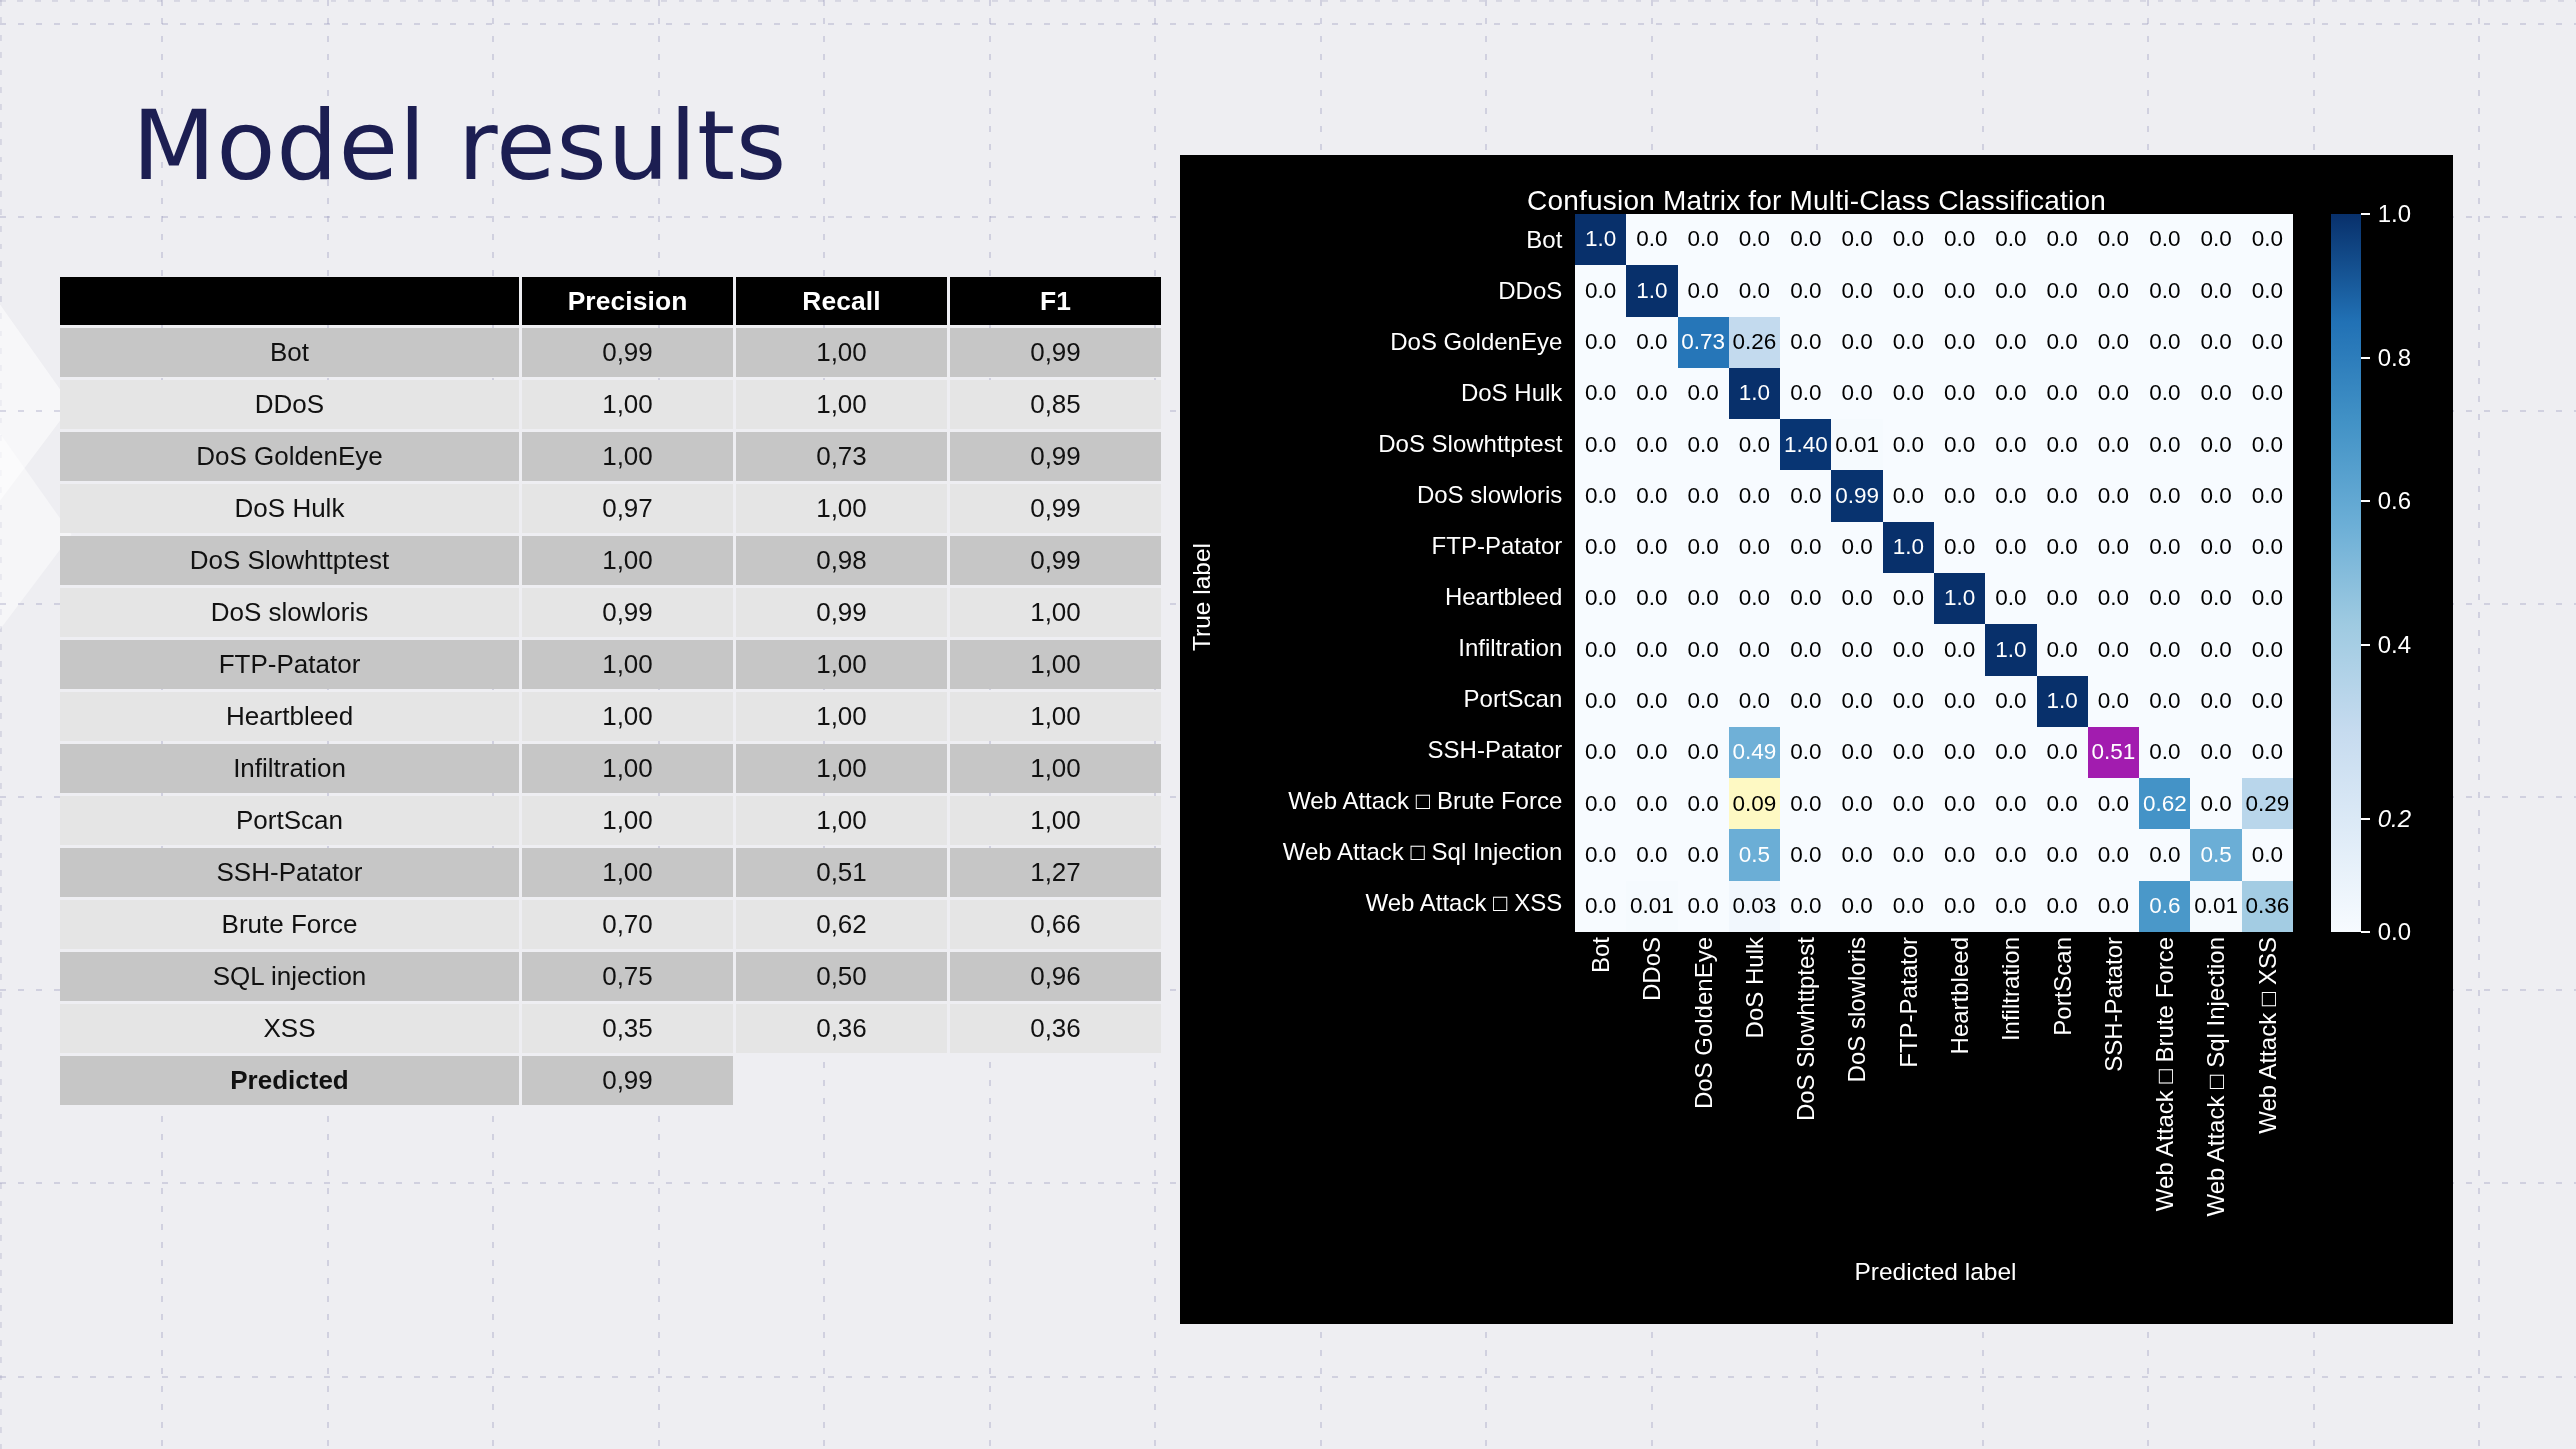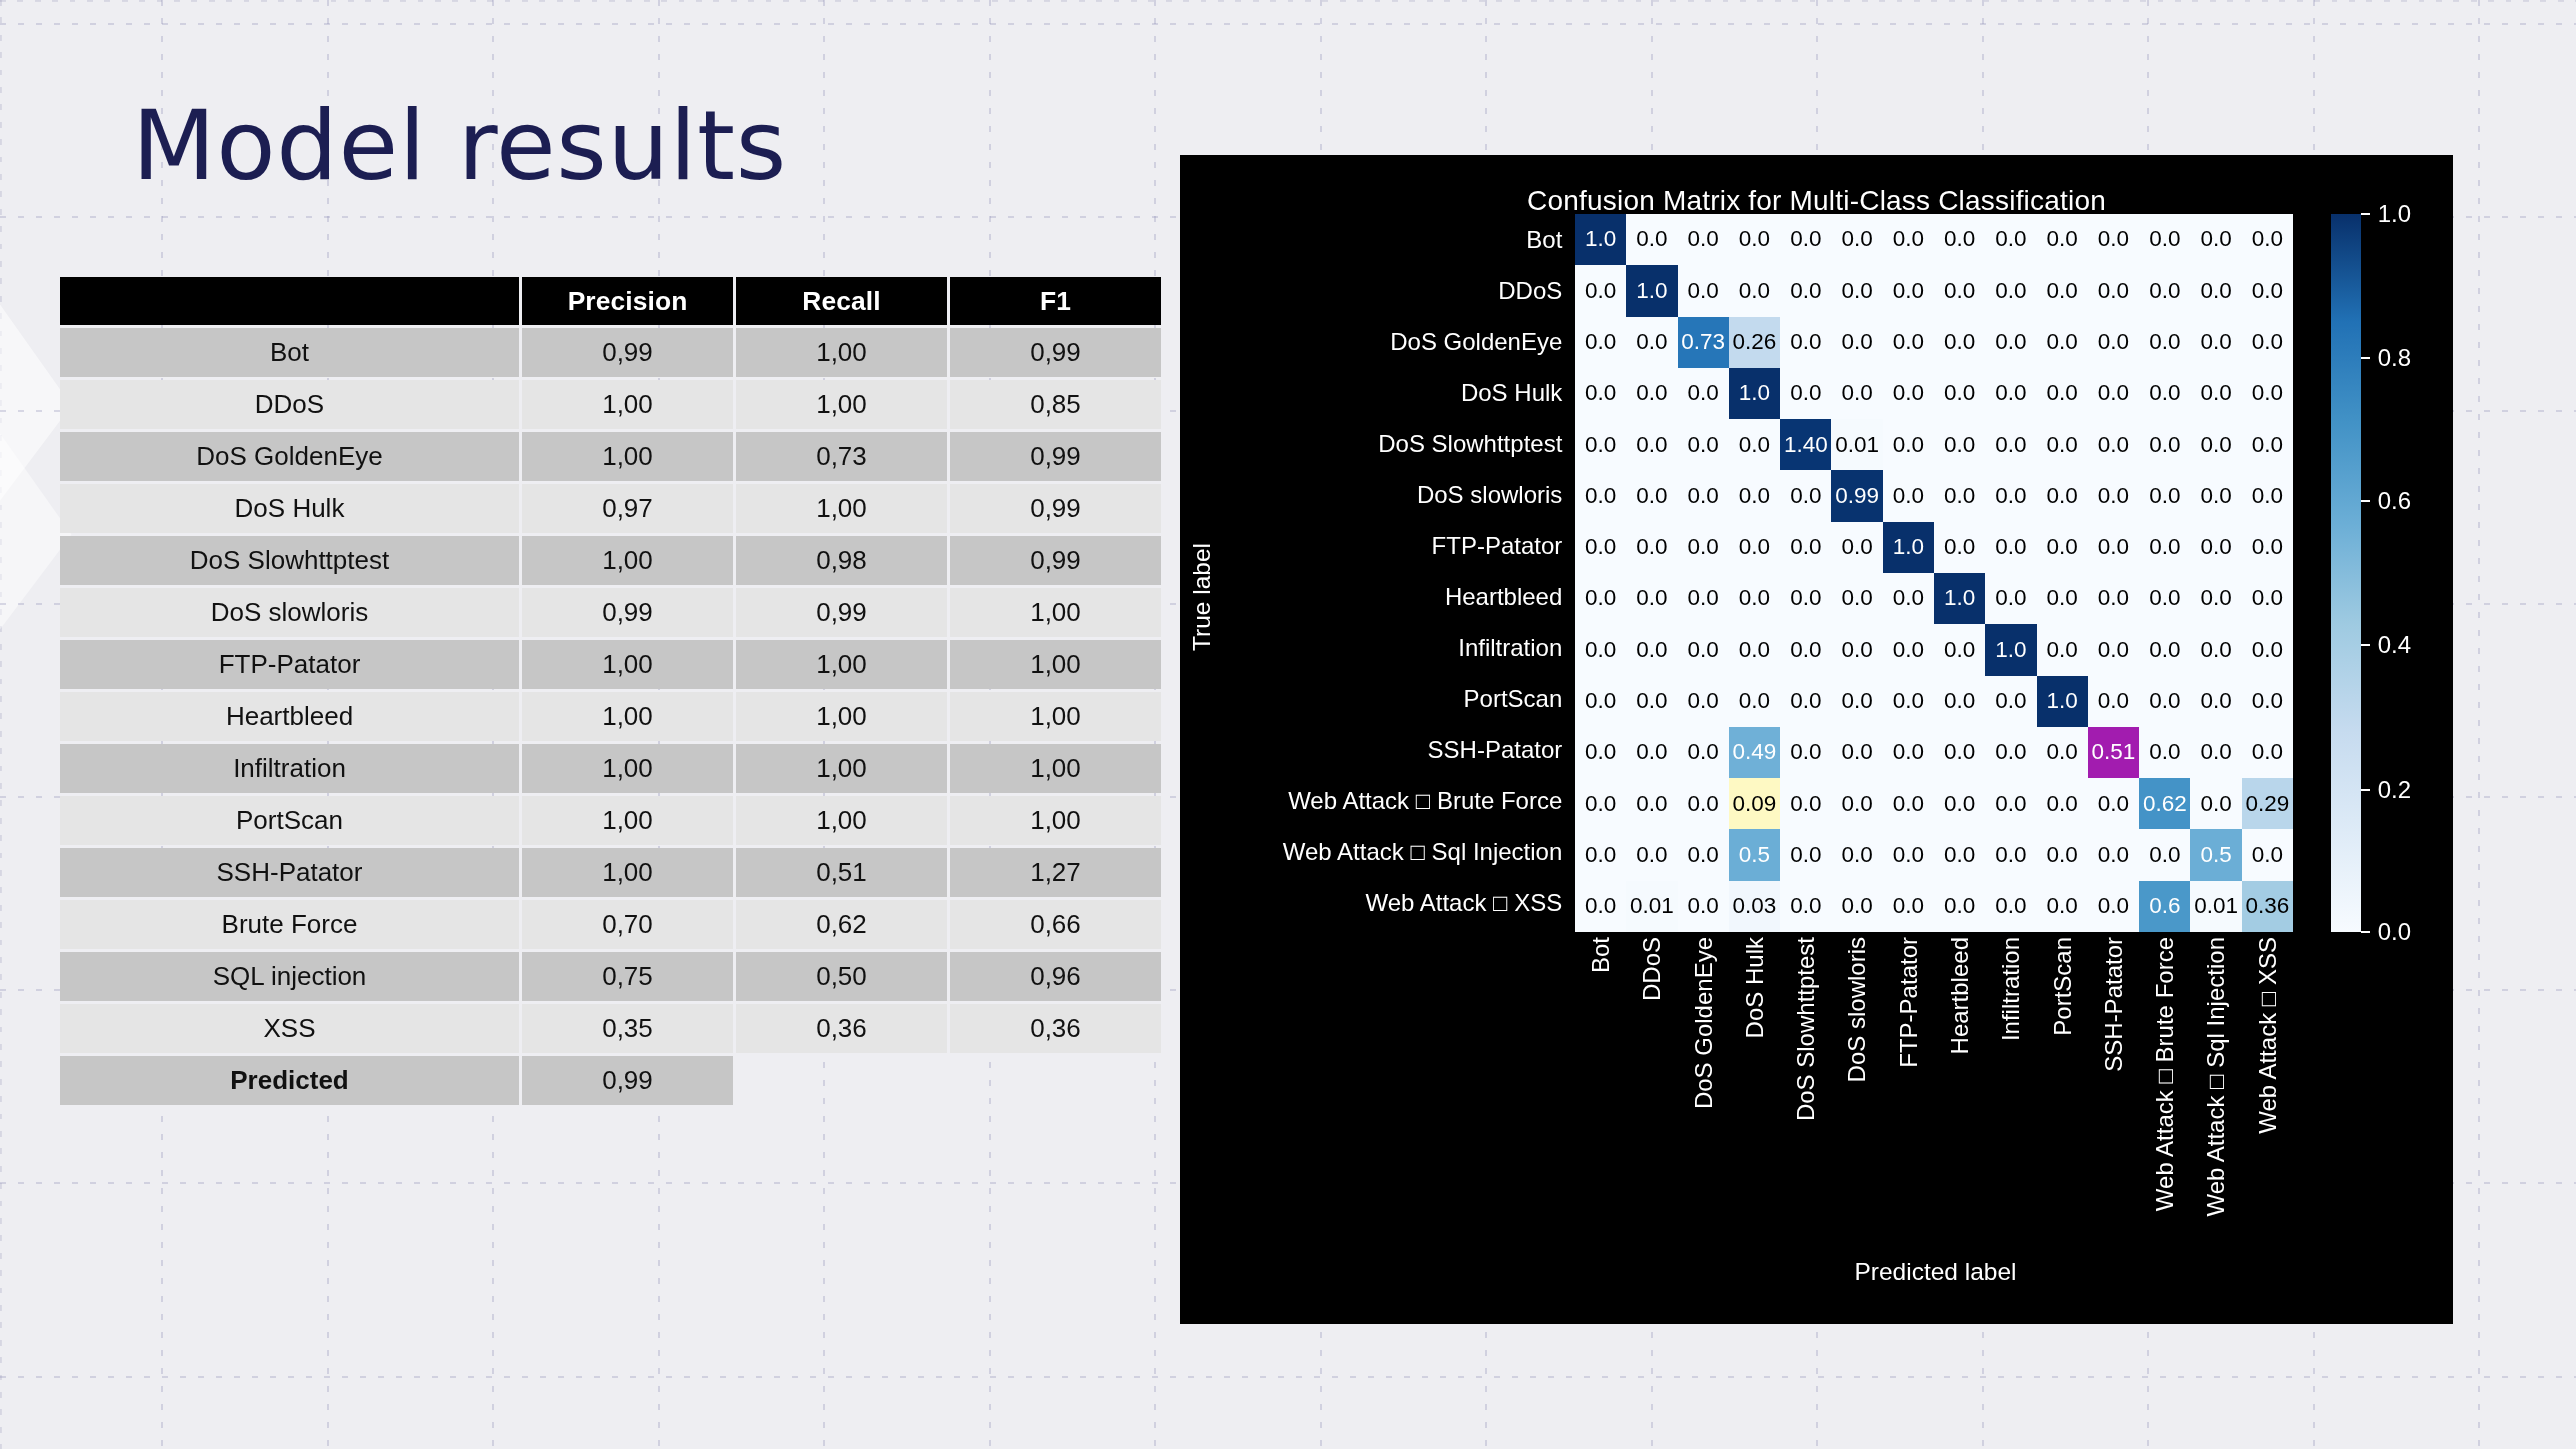--- a/index.html
+++ b/index.html
@@ -619,21 +619,21 @@
     </div>
 
   <div id="cm-xlabel">Predicted label</div>
 
   <div id="cm-colorbar"></div>
   <div id="cm-cb-ticks">
       <div class="cbtick" style="top: 718px;">
         <span class="dash"></span>
         <span>0.0</span>
       </div>
-      <div class="cbtick" style="top: 576px;">
+      <div class="cbtick" style="top: 605px; font-style: italic;">
         <span class="dash"></span>
         <span>0.2</span>
       </div>
       <div class="cbtick" style="top: 431px;">
         <span class="dash"></span>
         <span>0.4</span>
       </div>
       <div class="cbtick" style="top: 287px;">
         <span class="dash"></span>
         <span>0.6</span>

